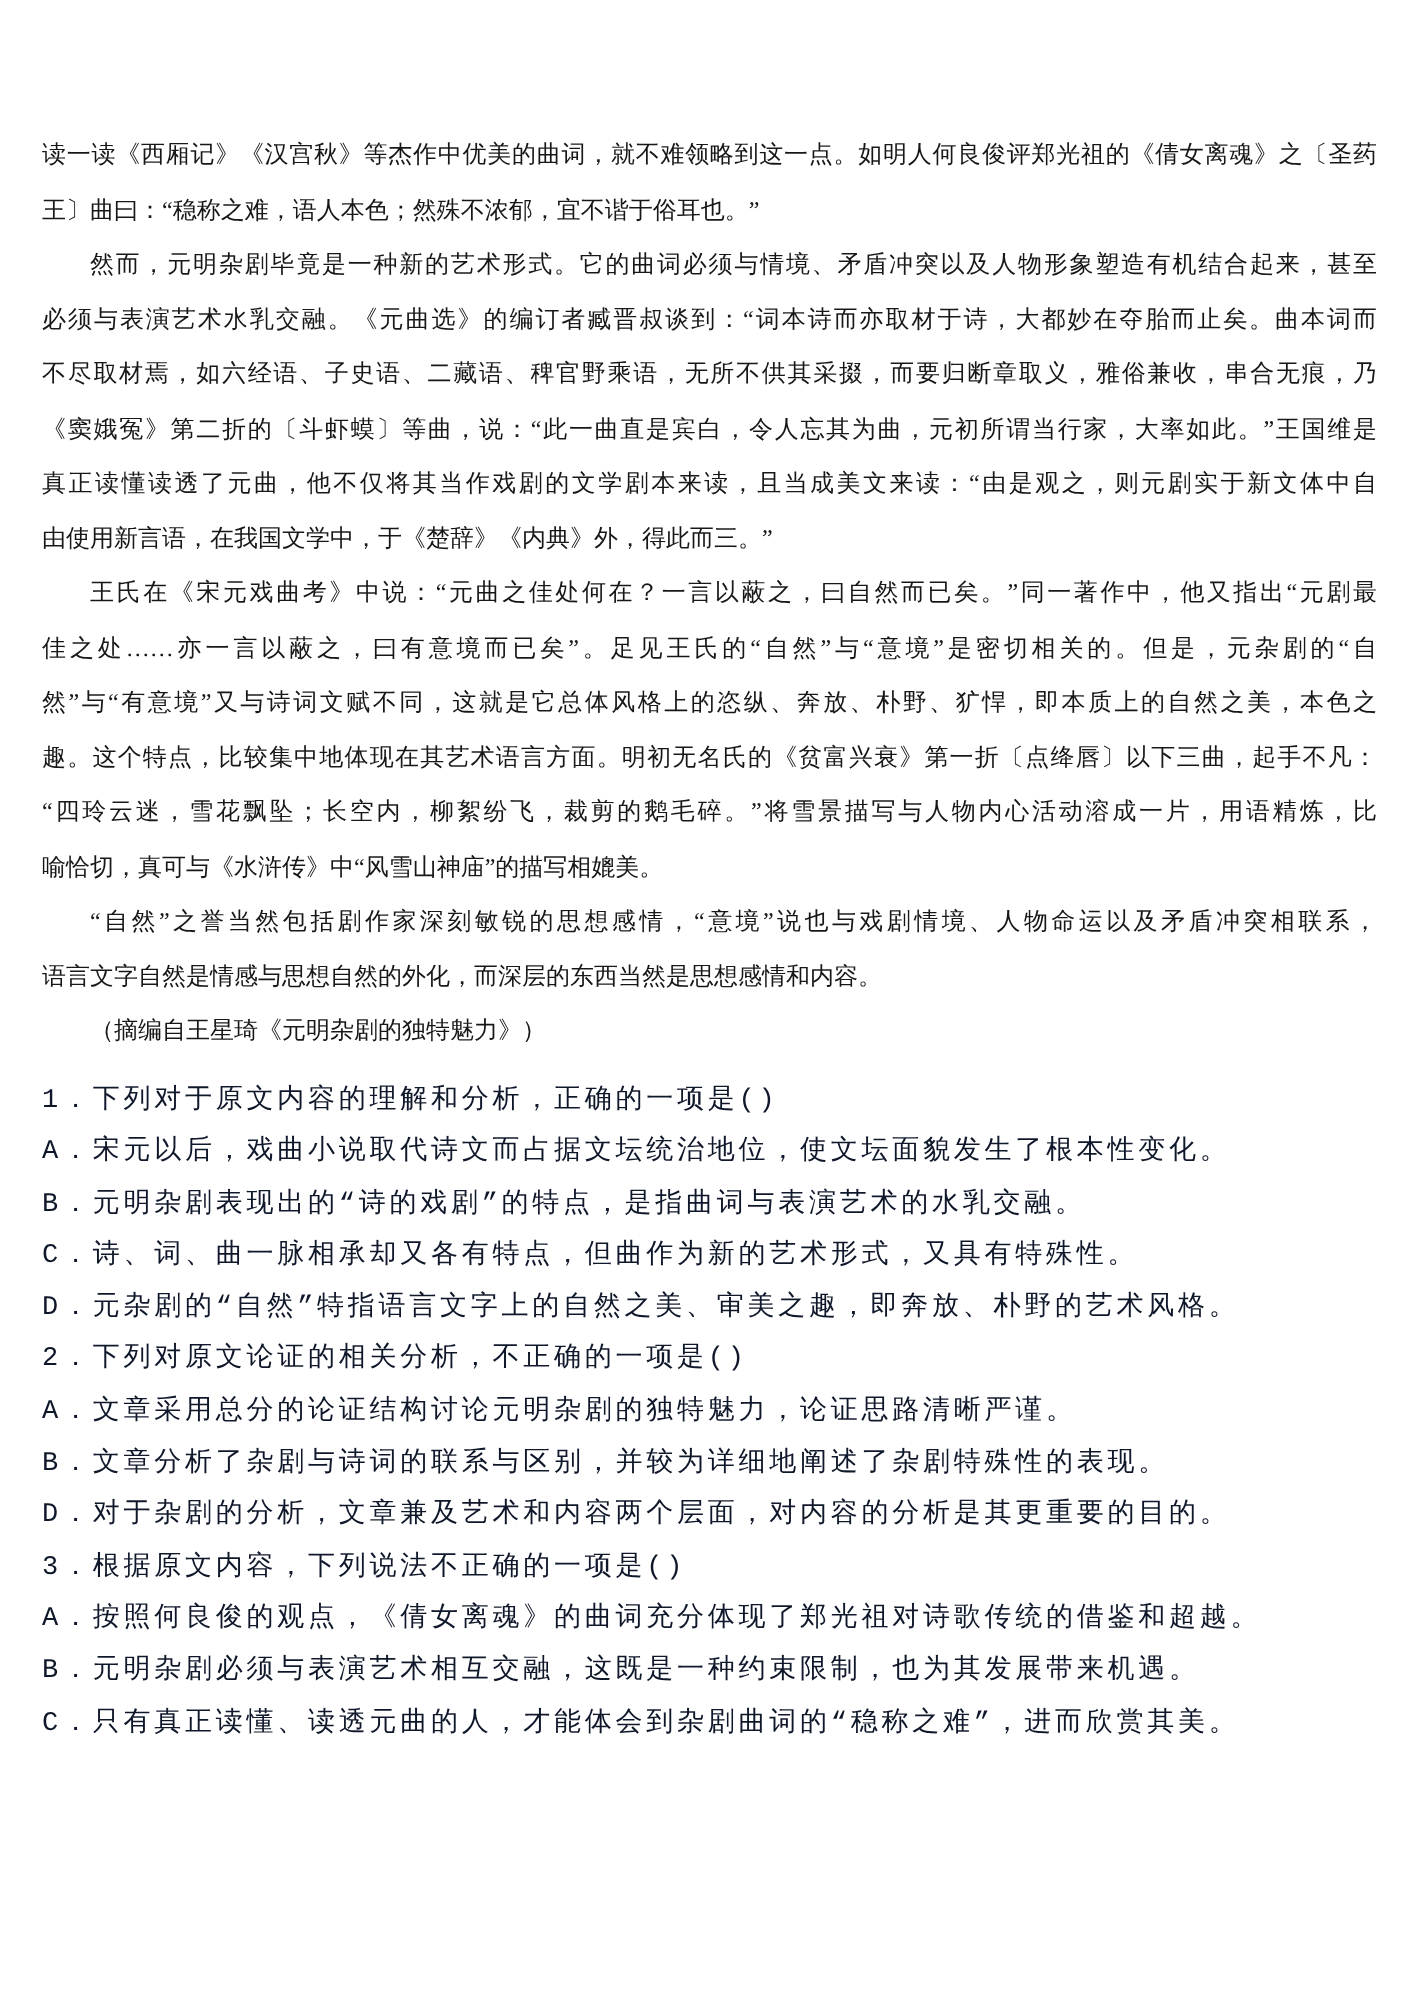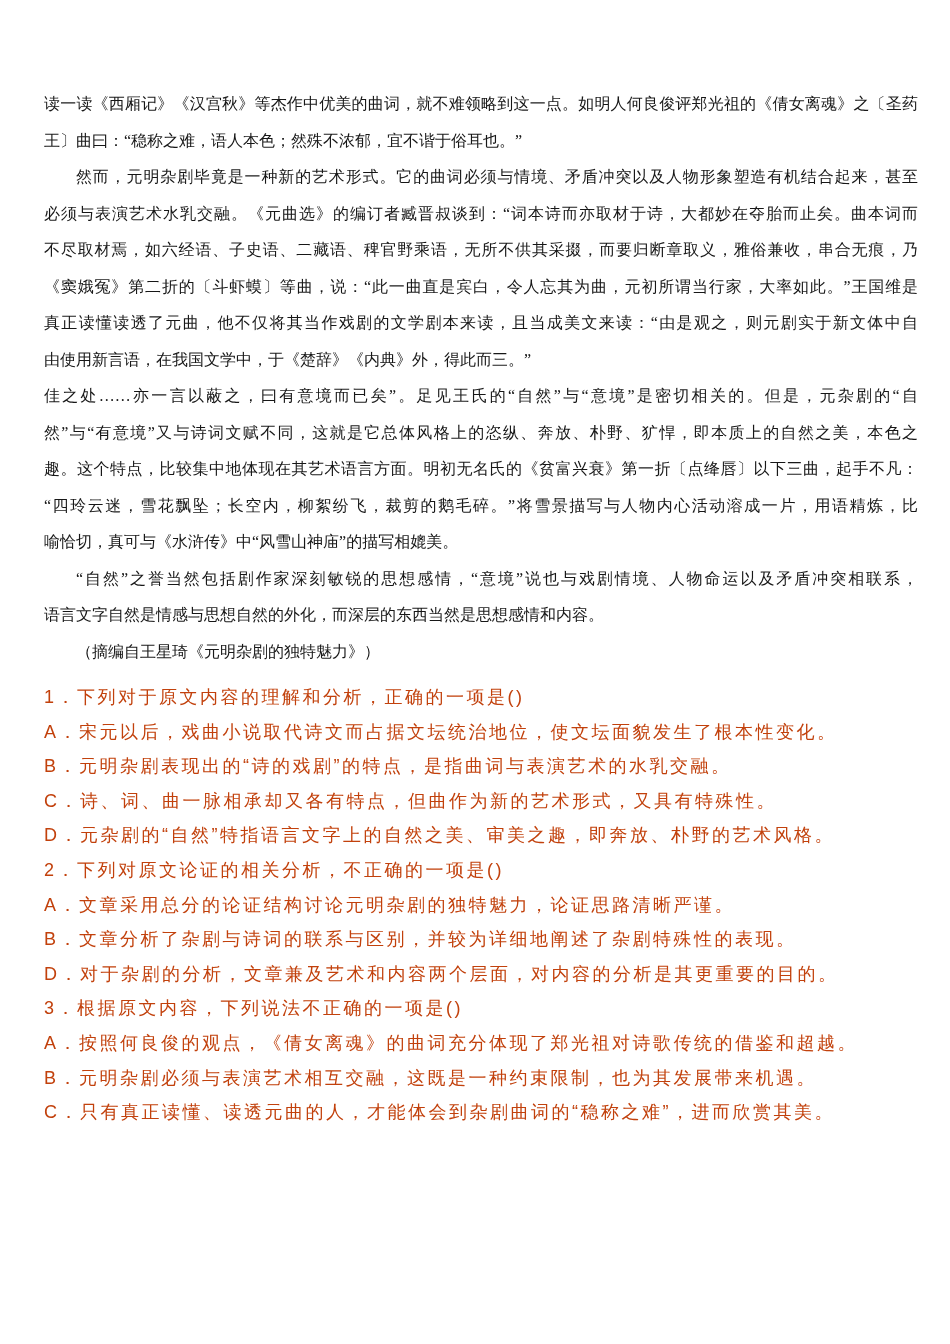--- a/index.html
+++ b/index.html
@@ -4,46 +4,46 @@
 <style>
   html,body{margin:0;padding:0;}
   body{
     width:950px;height:1344px;
     background:#ffffff;
     overflow:hidden;
   }
   .page{
     box-sizing:border-box;
     width:950px;height:1344px;
-    padding:86px 32px 0 44px;
+    padding:86px 32px 0 28px;
     color:#171717;
   }
   
   .body-line{
     font-family:"Liberation Serif",serif;
     font-size:16px;
     line-height:36.5px;
     text-align:left;
   }
   .body-line.fill{
     text-align:justify;
     text-align-last:justify;
   }
   .body-line.indent{
     text-indent:32px;
   }
   
   .questions{margin-top:10px;}
   .q-line{
-    font-family:Liberation Sans, sans-serif;
+    font-family:Liberation Mono, monospace;
     font-size:18px;
     line-height:34.6px;
     letter-spacing:2.5px;
     white-space:nowrap;
-    color:#c2410c;
+    color:#0f172a;
   }
   .q-num,.opt-label{display:inline;}
 </style>
 </head>
 <body>
 
 <div class="page">
   <section class="passage" id="passage">
       <div class="para">
         <div class="body-line fill">读一读《西厢记》《汉宫秋》等杰作中优美的曲词，就不难领略到这一点。如明人何良俊评郑光祖的《倩女离魂》之〔圣药</div>
@@ -51,20 +51,21 @@
       </div>
       <div class="para">
         <div class="body-line fill indent">然而，元明杂剧毕竟是一种新的艺术形式。它的曲词必须与情境、矛盾冲突以及人物形象塑造有机结合起来，甚至</div>
         <div class="body-line fill">必须与表演艺术水乳交融。《元曲选》的编订者臧晋叔谈到：“词本诗而亦取材于诗，大都妙在夺胎而止矣。曲本词而</div>
         <div class="body-line fill">不尽取材焉，如六经语、子史语、二藏语、稗官野乘语，无所不供其采掇，而要归断章取义，雅俗兼收，串合无痕，乃</div>
         <div class="body-line fill">《窦娥冤》第二折的〔斗虾蟆〕等曲，说：“此一曲直是宾白，令人忘其为曲，元初所谓当行家，大率如此。”王国维是</div>
         <div class="body-line fill">真正读懂读透了元曲，他不仅将其当作戏剧的文学剧本来读，且当成美文来读：“由是观之，则元剧实于新文体中自</div>
         <div class="body-line">由使用新言语，在我国文学中，于《楚辞》《内典》外，得此而三。”</div>
       </div>
       <div class="para">
+        <div class="body-line fill indent">王氏在《宋元戏曲考》中说：“元曲之佳处何在？一言以蔽之，曰自然而已矣。”同一著作中，他又指出“元剧最</div>
         <div class="body-line fill">佳之处……亦一言以蔽之，曰有意境而已矣”。足见王氏的“自然”与“意境”是密切相关的。但是，元杂剧的“自</div>
         <div class="body-line fill">然”与“有意境”又与诗词文赋不同，这就是它总体风格上的恣纵、奔放、朴野、犷悍，即本质上的自然之美，本色之</div>
         <div class="body-line fill">趣。这个特点，比较集中地体现在其艺术语言方面。明初无名氏的《贫富兴衰》第一折〔点绛唇〕以下三曲，起手不凡：</div>
         <div class="body-line fill">“四玲云迷，雪花飘坠；长空内，柳絮纷飞，裁剪的鹅毛碎。”将雪景描写与人物内心活动溶成一片，用语精炼，比</div>
         <div class="body-line">喻恰切，真可与《水浒传》中“风雪山神庙”的描写相媲美。</div>
       </div>
       <div class="para">
         <div class="body-line fill indent">“自然”之誉当然包括剧作家深刻敏锐的思想感情，“意境”说也与戏剧情境、人物命运以及矛盾冲突相联系，</div>
         <div class="body-line">语言文字自然是情感与思想自然的外化，而深层的东西当然是思想感情和内容。</div>
       </div>

